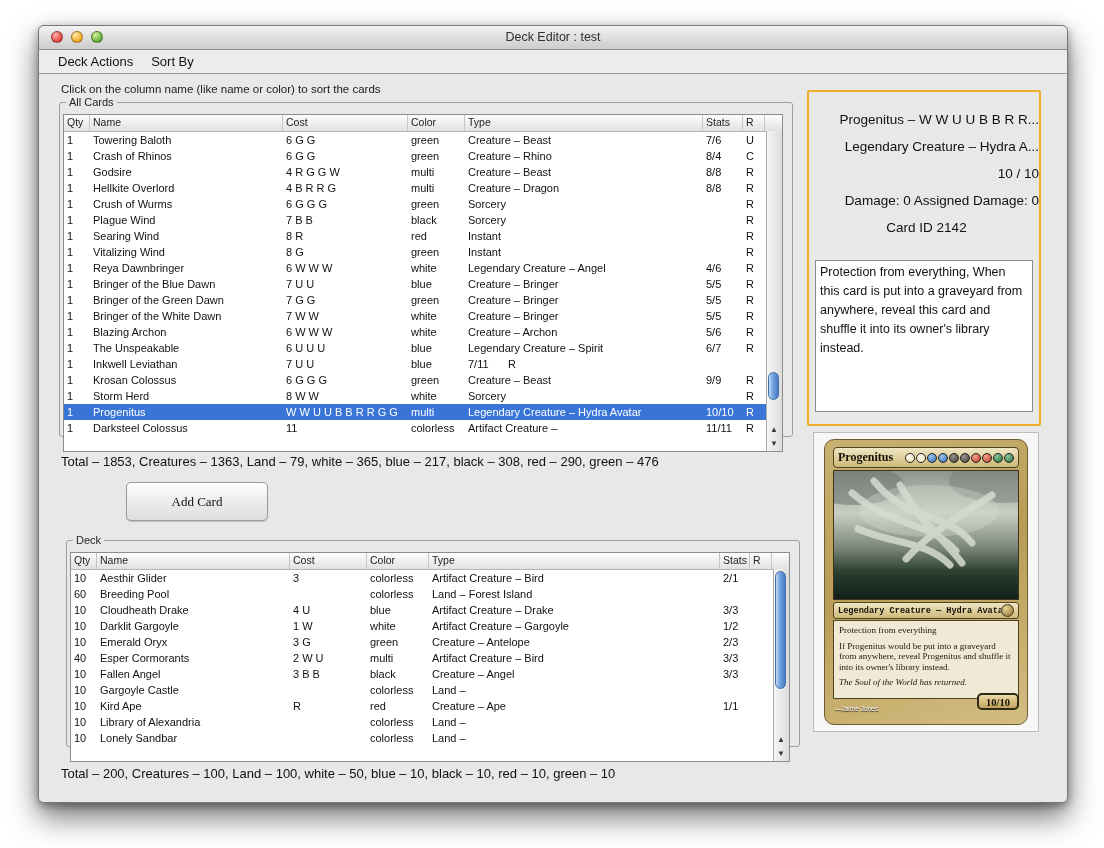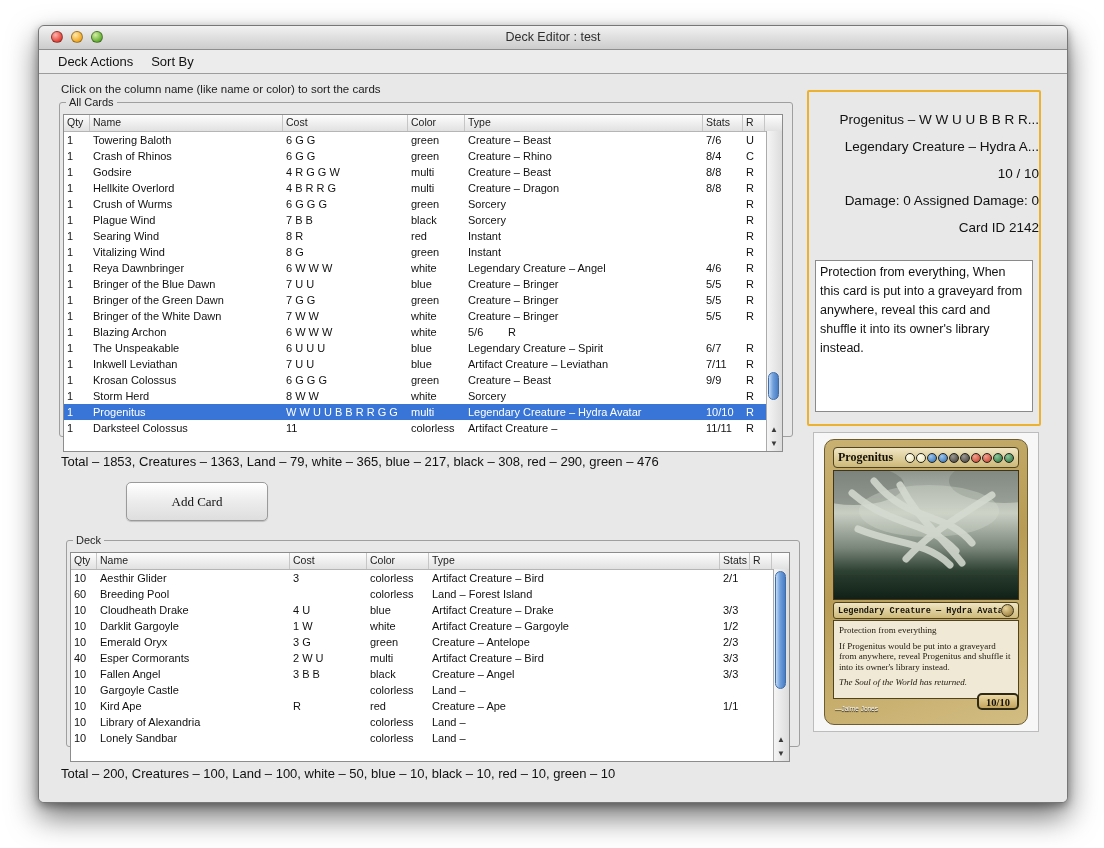--- a/index.html
+++ b/index.html
@@ -245,38 +245,38 @@
               <span class="tc c3">white</span>
               <span class="tc c4">Creature – Bringer</span>
               <span class="tc c5">5/5</span>
               <span class="tc c6">R</span>
             </div>
             <div class="trow">
               <span class="tc c0">1</span>
               <span class="tc c1">Blazing Archon</span>
               <span class="tc c2">6 W W W</span>
               <span class="tc c3">white</span>
+              <span class="tc c4">Creature – Archon</span>
               <span class="tc c5">5/6</span>
               <span class="tc c6">R</span>
             </div>
             <div class="trow">
               <span class="tc c0">1</span>
               <span class="tc c1">The Unspeakable</span>
               <span class="tc c2">6 U U U</span>
               <span class="tc c3">blue</span>
               <span class="tc c4">Legendary Creature – Spirit</span>
               <span class="tc c5">6/7</span>
               <span class="tc c6">R</span>
             </div>
             <div class="trow">
               <span class="tc c0">1</span>
               <span class="tc c1">Inkwell Leviathan</span>
               <span class="tc c2">7 U U</span>
               <span class="tc c3">blue</span>
-              <span class="tc c4">Artifact Creature – Leviathan</span>
               <span class="tc c5">7/11</span>
               <span class="tc c6">R</span>
             </div>
             <div class="trow">
               <span class="tc c0">1</span>
               <span class="tc c1">Krosan Colossus</span>
               <span class="tc c2">6 G G G</span>
               <span class="tc c3">green</span>
               <span class="tc c4">Creature – Beast</span>
               <span class="tc c5">9/9</span>
@@ -444,21 +444,21 @@
       </div>
     </fieldset>
 
     <div class="total t2">Total – 200, Creatures – 100, Land – 100, white – 50, blue – 10, black – 10, red – 10, green – 10</div>
 
     <div class="detail">
       <div class="dline first">Progenitus  – W W U U B B R R...</div>
       <div class="dline">Legendary Creature – Hydra A...</div>
       <div class="dline">10 / 10</div>
       <div class="dline">Damage: 0 Assigned Damage: 0</div>
-      <div class="dline" style="text-align:right;padding-left:5px;">Card ID  2142</div>
+      <div class="dline" style="text-align:center;padding-left:5px;">Card ID  2142</div>
       <div class="dtext">Protection from everything, When this card is put into a graveyard from anywhere, reveal this card and shuffle it into its owner's library instead.</div>
     </div>
 
     <div class="cardpanel">
       <div class="mcard">
         <div class="mc-title">
           <span class="mc-name">Progenitus</span>
           <span class="mana">
               <span class="mW"></span>
               <span class="mW"></span>

